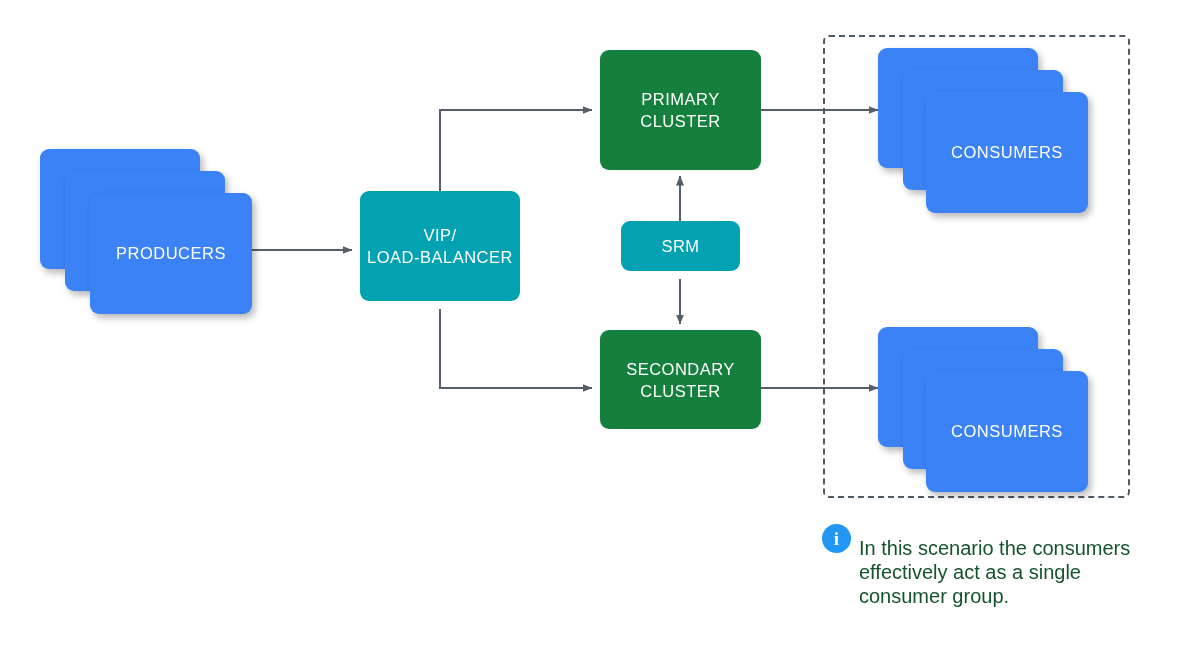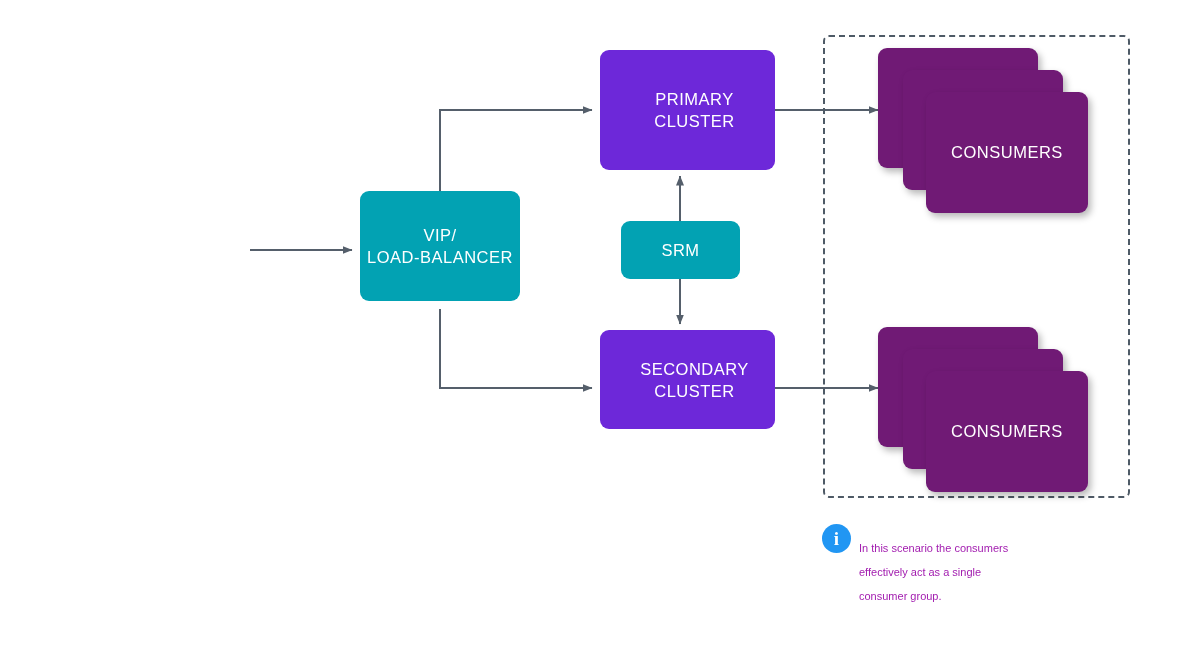--- a/index.html
+++ b/index.html
@@ -25,21 +25,21 @@
     width: 1196px;
     height: 665px;
   }
   
   .stack {
     position: absolute;
   }
   .card {
     position: absolute;
     border-radius: 9px;
-    background: #701a75;
+    background: #3b82f6;
     box-shadow: 3px 4px 7px rgba(0,0,0,0.28);
   }
   .card-front {
     display: flex;
     align-items: center;
     justify-content: center;
   }
   .card-label {
     color: #ffffff;
     font-size: 16.5px;
@@ -58,21 +58,21 @@
   }
   .box-label {
     color: #ffffff;
     font-size: 16.5px;
     line-height: 22px;
     letter-spacing: 0.5px;
     white-space: pre-line;
     font-family: "Liberation Sans", sans-serif;
   }
   .box-teal { background: #02a2b3; }
-  .box-gray { background: #6d28d9; padding-left: 14px; }
+  .box-gray { background: #15803d; }
   .box-teal.small .box-label { font-size: 16.5px; }
   
   .dashed-region {
     position: absolute;
     border: 2px dashed #4e5a66;
     border-radius: 6px;
     box-sizing: border-box;
     background: transparent;
   }
   
@@ -92,22 +92,22 @@
     justify-content: center;
     font-size: 19px;
     font-weight: bold;
     line-height: 1;
     flex: 0 0 auto;
     font-family: "Liberation Serif", serif;
   }
   .note-text {
     margin-left: 8px;
     margin-top: 12px;
-    color: #a21caf;
-    font-size: 11px;
+    color: #14532d;
+    font-size: 20px;
     line-height: 24px;
     white-space: pre-line;
     font-family: "Liberation Sans", sans-serif;
   }
 </style>
 </head>
 <body>
 
 <div id="canvas">
 
@@ -128,37 +128,44 @@
 
     <path d="M680,279 L680,324" stroke="#555f6b" stroke-width="2" fill="none" marker-end="url(#arrowhead)"></path>
 
     <path d="M761,110 L878,110" stroke="#555f6b" stroke-width="2" fill="none" marker-end="url(#arrowhead)"></path>
 
     <path d="M761,388 L878,388" stroke="#555f6b" stroke-width="2" fill="none" marker-end="url(#arrowhead)"></path>
   </svg>
 
   <div class="dashed-region" style="left:823px; top:35px; width:307px; height:463px;"></div>
 
+  <div class="stack" style="left:40px; top:149px; width:212px; height:165px;">
+    <div class="card" style="left:0px; top:0px; width:160px; height:120px;"></div>
+    <div class="card" style="left:25px; top:22px; width:160px; height:120px;"></div>
+    <div class="card card-front" style="left:50px; top:44px; width:162px; height:121px;">
+      <span class="card-label">PRODUCERS</span>
+    </div>
+  </div>
 
   <div class="box box-teal" style="left:360px; top:191px; width:160px; height:110px;">
     <span class="box-label">VIP/
 LOAD-BALANCER</span>
   </div>
 
   <div class="box box-gray" style="left:600px; top:50px; width:161px; height:120px;">
     <span class="box-label">PRIMARY
 CLUSTER</span>
   </div>
 
   <div class="box box-gray" style="left:600px; top:330px; width:161px; height:99px;">
     <span class="box-label">SECONDARY
 CLUSTER</span>
   </div>
 
-  <div class="box box-teal small" style="left:621px; top:221px; width:119px; height:58px;">
+  <div class="box box-teal small" style="left:621px; top:221px; width:119px; height:50px;">
     <span class="box-label">SRM</span>
   </div>
 
   <div class="stack" style="left:878px; top:48px; width:212px; height:165px;">
     <div class="card" style="left:0px; top:0px; width:160px; height:120px;"></div>
     <div class="card" style="left:25px; top:22px; width:160px; height:120px;"></div>
     <div class="card card-front" style="left:48px; top:44px; width:162px; height:121px;">
       <span class="card-label">CONSUMERS</span>
     </div>
   </div>

